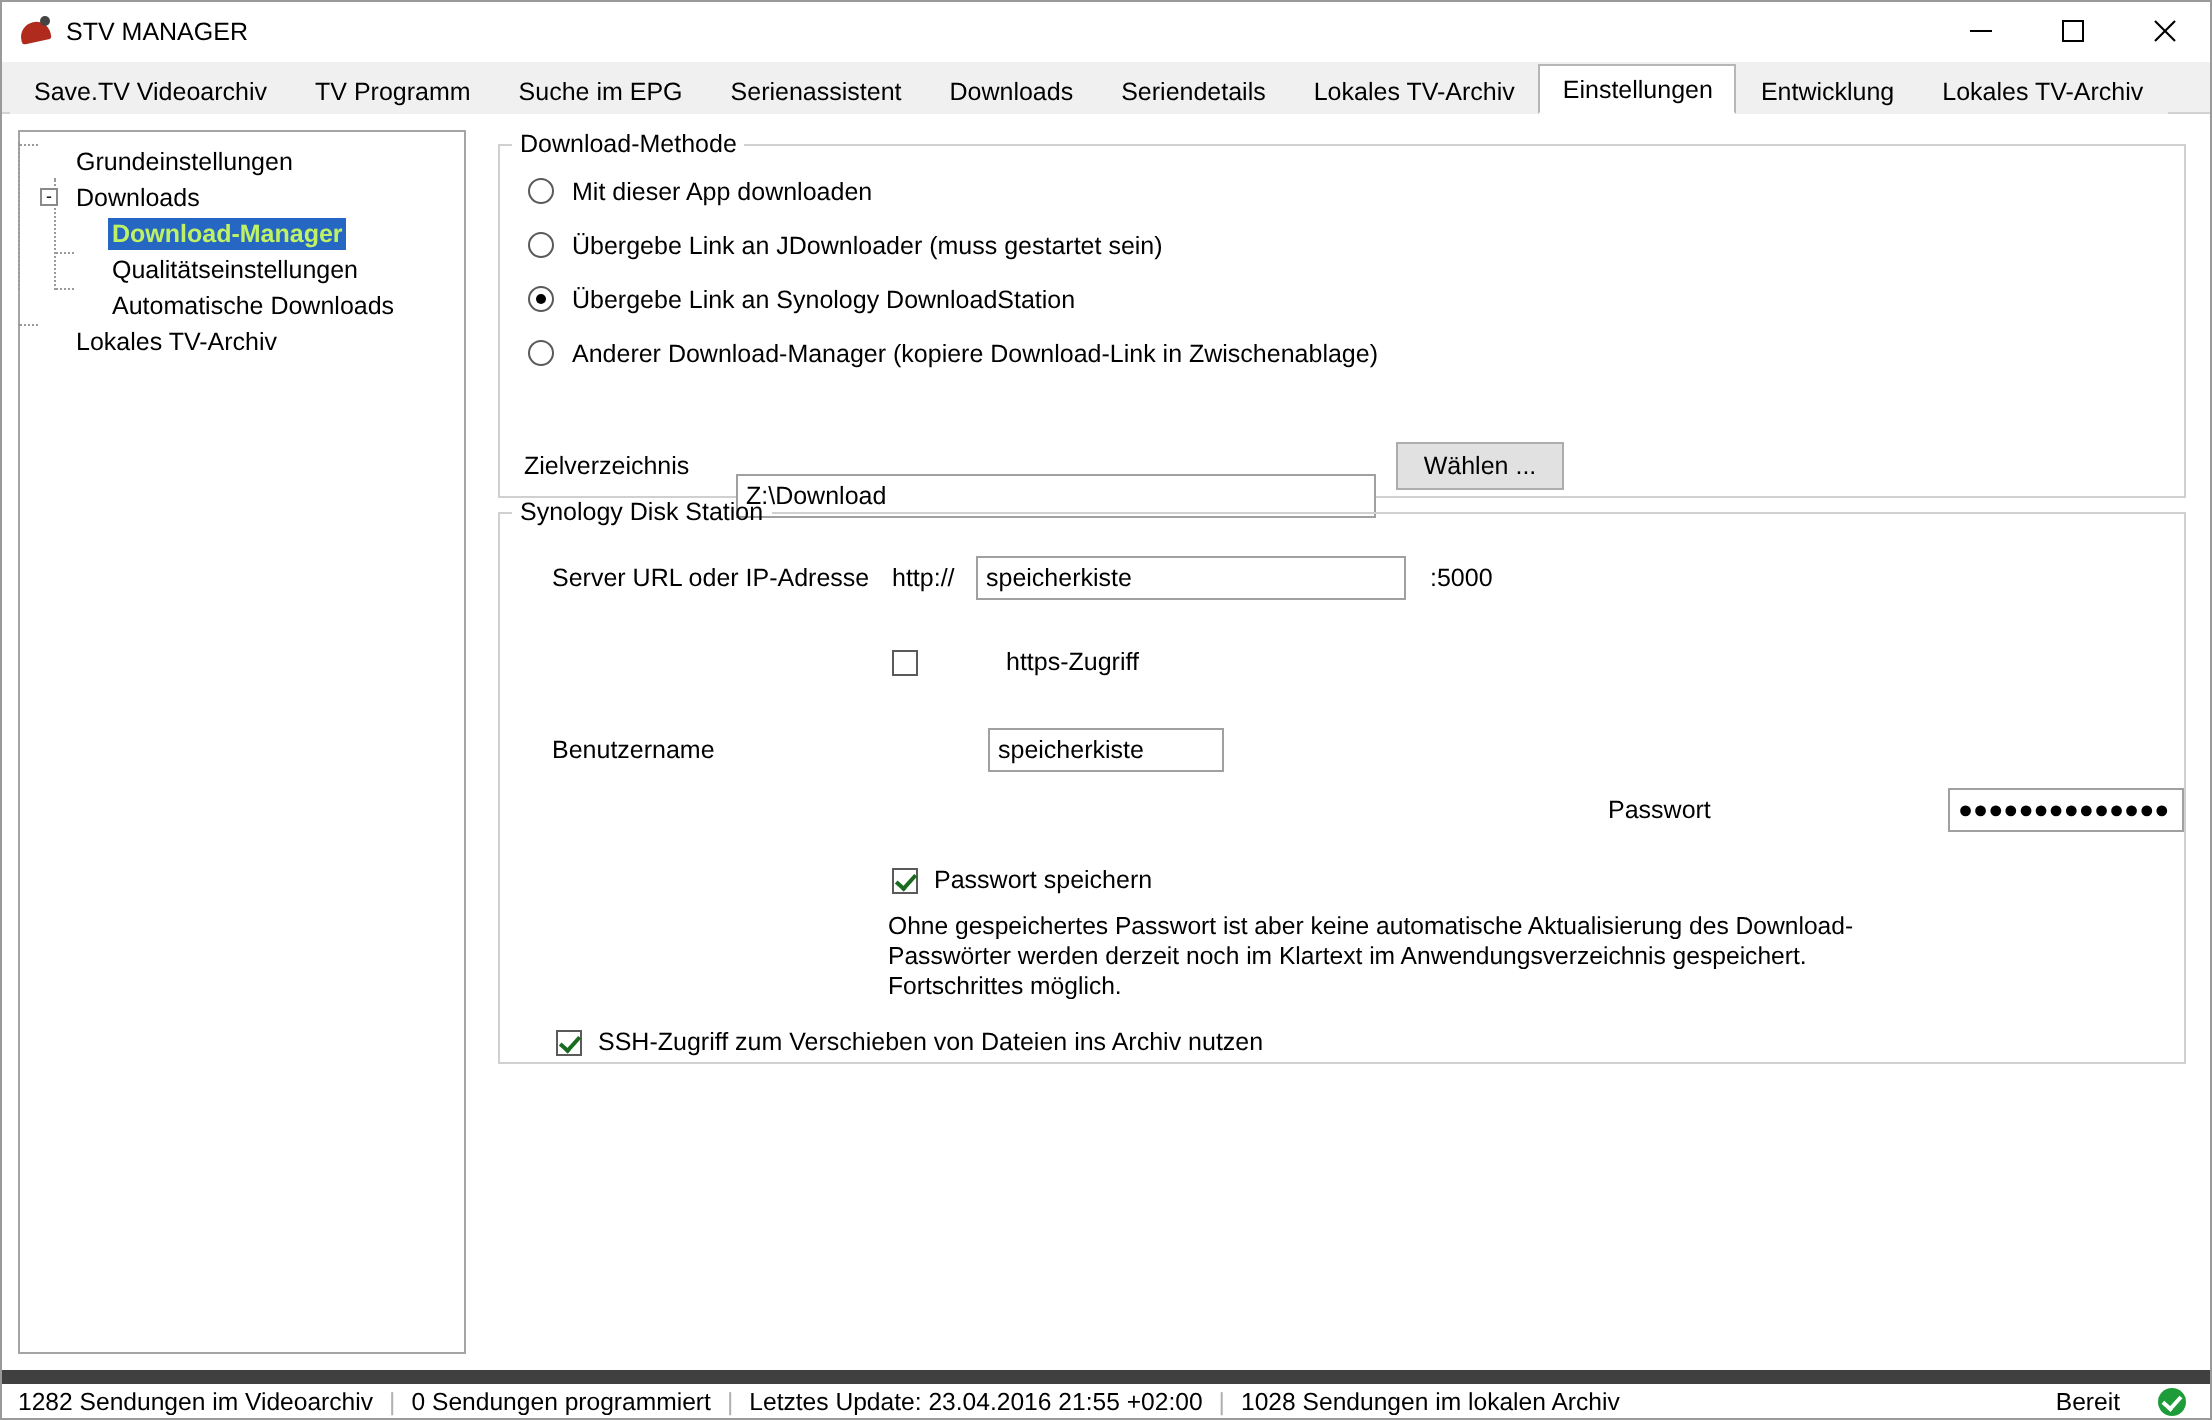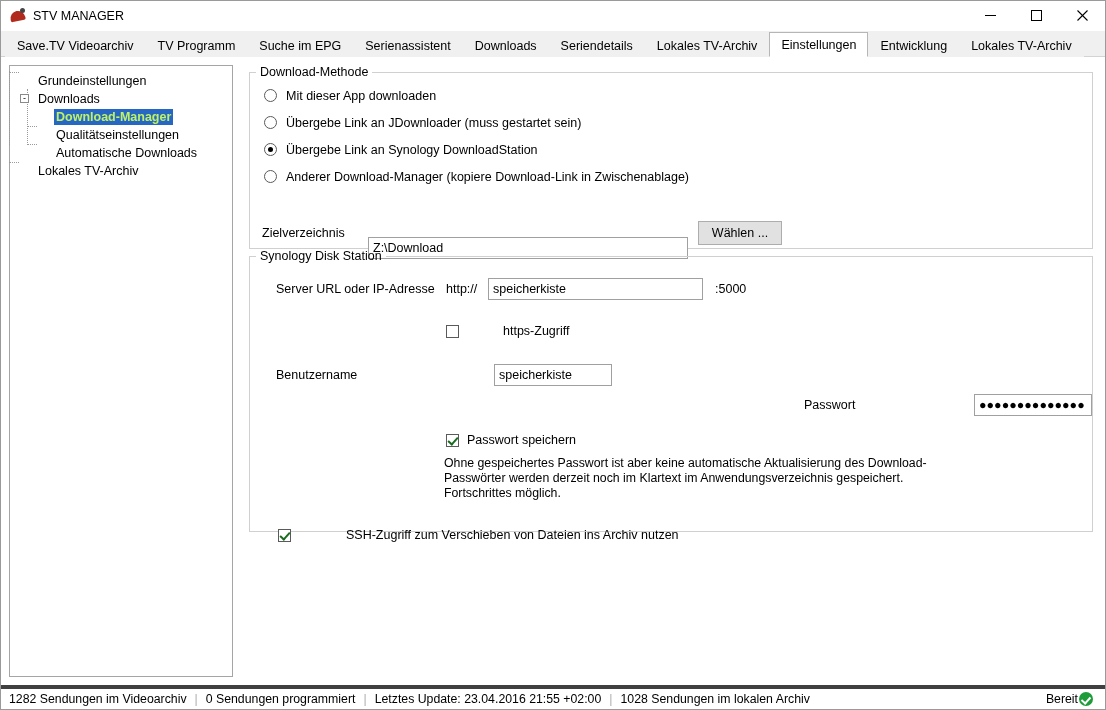--- a/index.html
+++ b/index.html
@@ -250,33 +250,33 @@
   .hint {
     font-size: 12.3px;
     line-height: 15px;
     color: #000;
   }
 
   
   .statusbar {
     height: 24px;
     flex: 0 0 auto;
-    border-top: 4px solid #404040;
+    border-top: 7px solid #404040;
     background: #ffffff;
     display: flex;
     align-items: center;
     font-size: 12.3px;
     padding: 0 8px;
   }
   .statusbar .sep {
     color: #b0b0b0;
     margin: 0 8px;
   }
   .statusbar .spacer { flex: 1 1 auto; }
-  .statusbar .ready { margin-right: 1px; }
+  .statusbar .ready { margin-right: 19px; }
   .status-dot {
     width: 14px; height: 14px;
     border-radius: 50%;
     background: #1f9c3a;
     position: relative;
     margin-right: 4px;
   }
   .status-dot::after {
     content: "";
     position: absolute;
@@ -423,21 +423,21 @@
           <span class="checkbox checked"></span>
           <span class="txt">Passwort speichern</span>
         </div>
 
         <div style="margin-left:194px; margin-top:9px;">
           <div class="hint">Ohne gespeichertes Passwort ist aber keine automatische Aktualisierung des Download-</div>
           <div class="hint">Passwörter werden derzeit noch im Klartext im Anwendungsverzeichnis gespeichert.</div>
           <div class="hint">Fortschrittes möglich.</div>
         </div>
 
-        <div class="cb-row" style="margin-left:28px; margin-top:24px;gap:47px;">
+        <div class="cb-row" style="margin-left:28px; margin-top:10px;">
           <span class="checkbox checked"></span>
           <span class="txt">SSH-Zugriff zum Verschieben von Dateien ins Archiv nutzen</span>
         </div>
       </fieldset>
 
     </div>
   </div>
 
   <div class="statusbar">
     <span>1282 Sendungen im Videoarchiv</span>

